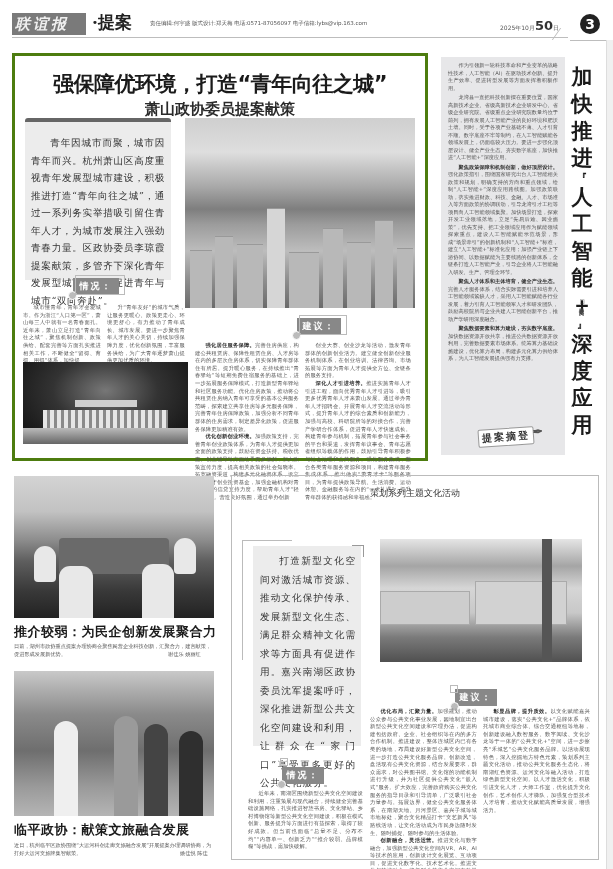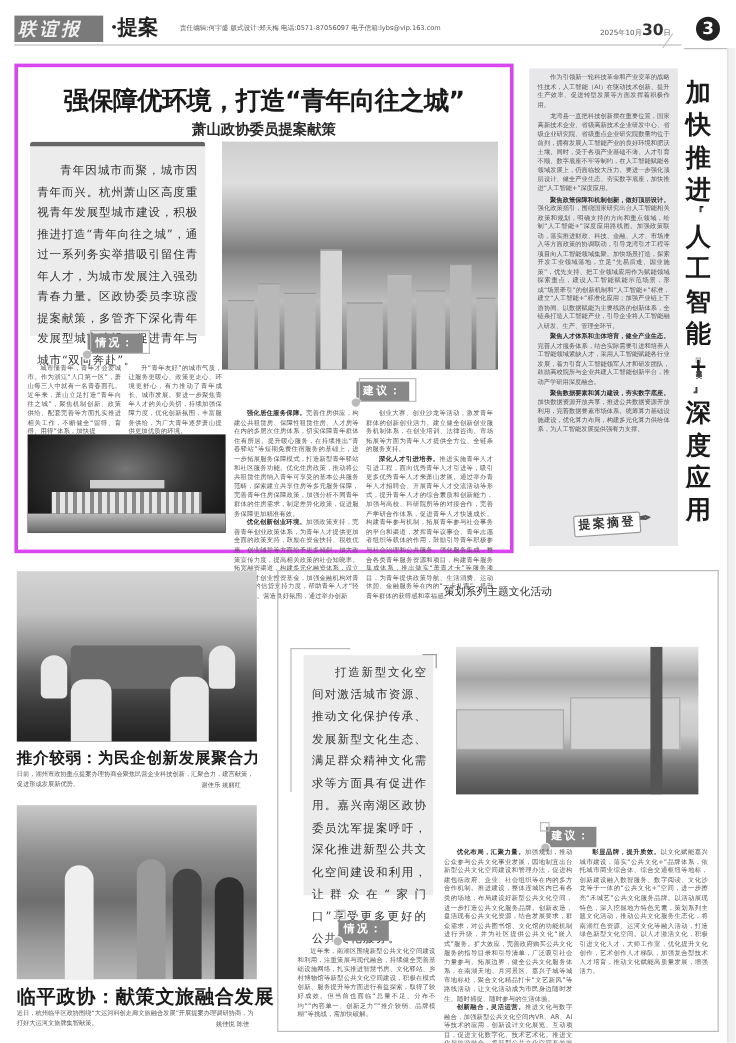--- a/index.html
+++ b/index.html
@@ -11,23 +11,23 @@
   .section-name { position: absolute; left: 92px; top: 11px; font-size: 17px; font-weight: bold; color: #222; font-family: "DejaVu Serif", serif; }
   .editor-info { position: absolute; left: 150px; top: 20px; font-size: 5.5px; color: #555; font-family: "DejaVu Sans", sans-serif; white-space: nowrap; }
   .pub-date { position: absolute; left: 500px; top: 18px; font-size: 6px; color: #555; font-family: "DejaVu Sans", sans-serif; white-space: nowrap; }
   .pub-date b { font-size: 13px; color: #333; font-weight: 900; }
   .header-line { position: absolute; left: 12px; top: 37px; width: 556px; height: 1px; background: #bdbdbd; }
   .header-line2 { position: absolute; left: 570px; top: 40px; width: 36px; height: 1px; background: #bdbdbd; }
   .header-slant { position: absolute; left: 556px; top: 28px; width: 16px; height: 12px; border-left: 1px solid #bdbdbd; transform: skewX(-35deg); }
   .page-no { position: absolute; left: 580px; top: 14px; width: 20px; height: 20px; border-radius: 50%; background: #222; color: #fff; font-family: "DejaVu Sans", sans-serif; font-weight: bold; font-size: 14px; text-align: center; line-height: 20px; }
 
   
-  .top-frame { position: absolute; left: 12px; top: 53px; width: 416px; height: 408px; border: 3px solid #d946ef; background: #fff; }
+  .top-frame { position: absolute; left: 12px; top: 53px; width: 416px; height: 408px; border: 3px solid #4d7c0f; background: #fff; }
   .top-title { position: absolute; left: 0; top: 14px; width: 100%; text-align: center; font-size: 21px; font-weight: bold; color: #1a1a1a; font-family: "DejaVu Sans", sans-serif; letter-spacing: -0.5px; }
-  .top-subtitle { position: absolute; left: 0; top: 44px; width: 100%; text-align: center; font-size: 12px; font-weight: bold; color: #2a2a2a; }
+  .top-subtitle { position: absolute; left: 0; top: 44px; width: 100%; text-align: center; font-size: 15px; font-weight: bold; color: #2a2a2a; }
   .intro-box { position: absolute; left: 10px; top: 62px; width: 146px; height: 162px; background: #ececec; border-top: 4px solid #666; border-radius: 3px 3px 0 0; padding: 12px 6px 0 6px; }
   .intro-text { font-size: 9.6px; line-height: 17.5px; color: #333; text-indent: 2em; letter-spacing: 0.6px; text-align: justify; }
   .city-photo { position: absolute; left: 170px; top: 62px; width: 230px; height: 190px; background: linear-gradient(180deg, #cfcfcf 0%, #dedede 18%, #a9a9a9 36%, #7e7e7e 48%, #9c9c9c 56%, #bdbdbd 70%, #8f8f8f 85%, #6a6a6a 100%); overflow: hidden; }
   .city-photo .bld { position: absolute; bottom: 0; background: #b8b8b8; border-top: 1px solid #999; }
   .stage-photo { position: absolute; left: 8px; top: 306px; width: 165px; height: 82px; background: radial-gradient(ellipse at 50% 35%, #777 0%, #333 45%, #0d0d0d 100%); overflow: hidden; }
   .stage-photo .crowd { position: absolute; left: 20px; right: 20px; bottom: 16px; height: 18px; background: repeating-linear-gradient(90deg, #e6e6e6 0 4px, #8a8a8a 4px 7px); }
   .stage-photo .banner { position: absolute; left: 52px; top: 38px; width: 62px; height: 7px; background: #cfcfcf; }
   .stage-photo .floor { position: absolute; left: 0; right: 0; bottom: 0; height: 16px; background: linear-gradient(180deg, #bbb, #666); }
 
   .tag { position: absolute; height: 17px; background: #888; color: #fff; font-size: 9px; font-family: "DejaVu Sans", sans-serif; font-weight: bold; text-align: center; line-height: 17px; letter-spacing: 2px; }
@@ -53,21 +53,21 @@
   
   .meeting-photo { position: absolute; left: 14px; top: 476px; width: 200px; height: 142px; background: linear-gradient(180deg, #d4d4d4 0%, #c2c2c2 25%, #8d8d8d 45%, #5e5e5e 60%, #3a3a3a 80%, #222 100%); overflow: hidden; }
   .meeting-photo .table { position: absolute; left: 45px; top: 62px; width: 110px; height: 36px; background: #6a6a6a; border-radius: 4px; }
   .meeting-photo .p { position: absolute; width: 22px; height: 36px; border-radius: 11px 11px 4px 4px; background: #e8e8e8; }
   .hz-title { position: absolute; left: 14px; top: 623px; font-size: 13px; font-weight: bold; color: #1a1a1a; letter-spacing: 0.5px; }
   .hz-caption { position: absolute; left: 14px; top: 643px; width: 200px; font-size: 5.2px; line-height: 7.5px; color: #555; font-family: "DejaVu Sans", sans-serif; }
   .hz-credit, .lp-credit { position: absolute; font-size: 5.2px; color: #555; font-family: "DejaVu Sans", sans-serif; }
   .hz-credit { left: 168px; top: 651px; }
   .visit-photo { position: absolute; left: 14px; top: 671px; width: 200px; height: 145px; background: linear-gradient(180deg, #c9c9c9 0%, #8a8a8a 30%, #6e6e6e 55%, #9a9a9a 80%, #b5b5b5 100%); overflow: hidden; }
   .visit-photo .pp { position: absolute; bottom: 0; width: 24px; border-radius: 12px 12px 0 0; }
-  .lp-title { position: absolute; left: 14px; top: 821px; font-size: 16px; font-weight: bold; color: #1a1a1a; letter-spacing: 0.5px; text-align: center; }
+  .lp-title { position: absolute; left: 14px; top: 821px; font-size: 13px; font-weight: bold; color: #1a1a1a; letter-spacing: 0.5px; text-align: center; }
   .lp-caption { position: absolute; left: 14px; top: 842px; width: 200px; font-size: 5.2px; line-height: 7.5px; color: #555; font-family: "DejaVu Sans", sans-serif; }
   .lp-credit { left: 180px; top: 850px; }
 
   
   .nh-frame { position: absolute; left: 231px; top: 475px; width: 368px; height: 385px; border: 1px solid #bbb; }
   .nh-kicker { position: absolute; left: 0; top: 11px; width: 100%; text-align: center; font-size: 9px; color: #333; }
   .nh-title { position: absolute; left: 0; top: 28px; width: 100%; text-align: center; font-size: 20px; font-weight: bold; color: #1a1a1a; font-family: "DejaVu Sans", sans-serif; letter-spacing: -0.5px; }
   .nh-intro { position: absolute; left: 253px; top: 546px; width: 108px; height: 200px; background: #ececec; padding: 6px 5px 0 7px; }
   .nh-intro-text { font-size: 9.6px; line-height: 18.5px; color: #333; letter-spacing: 1px; text-indent: 2em; text-align: justify; }
   .nh-corner1 { position: absolute; left: 242px; top: 540px; width: 50px; height: 120px; border-top: 1px solid #bbb; border-left: 1px solid #bbb; }
@@ -76,21 +76,21 @@
   .pavilion-photo .house { position: absolute; left: 95px; top: 42px; width: 92px; height: 44px; background: #d2d2d2; border: 1px solid #aaa; }
   .pavilion-photo .house2 { position: absolute; left: 0; top: 52px; width: 90px; height: 34px; background: #cdcdcd; border: 1px solid #aaa; }
   .pavilion-photo .trunk { position: absolute; left: 162px; top: 0; width: 10px; height: 123px; background: #555; }
 </style>
 </head>
 <body>
 
 <div class="masthead">联谊报</div>
 <div class="section-name">·提案</div>
 <div class="editor-info">责任编辑:何宇盛  版式设计:郑天梅  电话:0571-87056097  电子信箱:lybs@vip.163.com</div>
-<div class="pub-date"><span>2025年10月</span><b>30</b><span>日</span></div>
+<div class="pub-date"><span>2025年10月</span><b>50</b><span>日</span></div>
 <div class="header-line"></div>
 <div class="header-slant"></div>
 <div class="header-line2"></div>
 <div class="page-no">3</div>
 <div class="right-edge-bar"></div>
 
 <div class="top-frame">
   <div class="top-title">强保障优环境，打造“青年向往之城”</div>
   <div class="top-subtitle">萧山政协委员提案献策</div>
 

